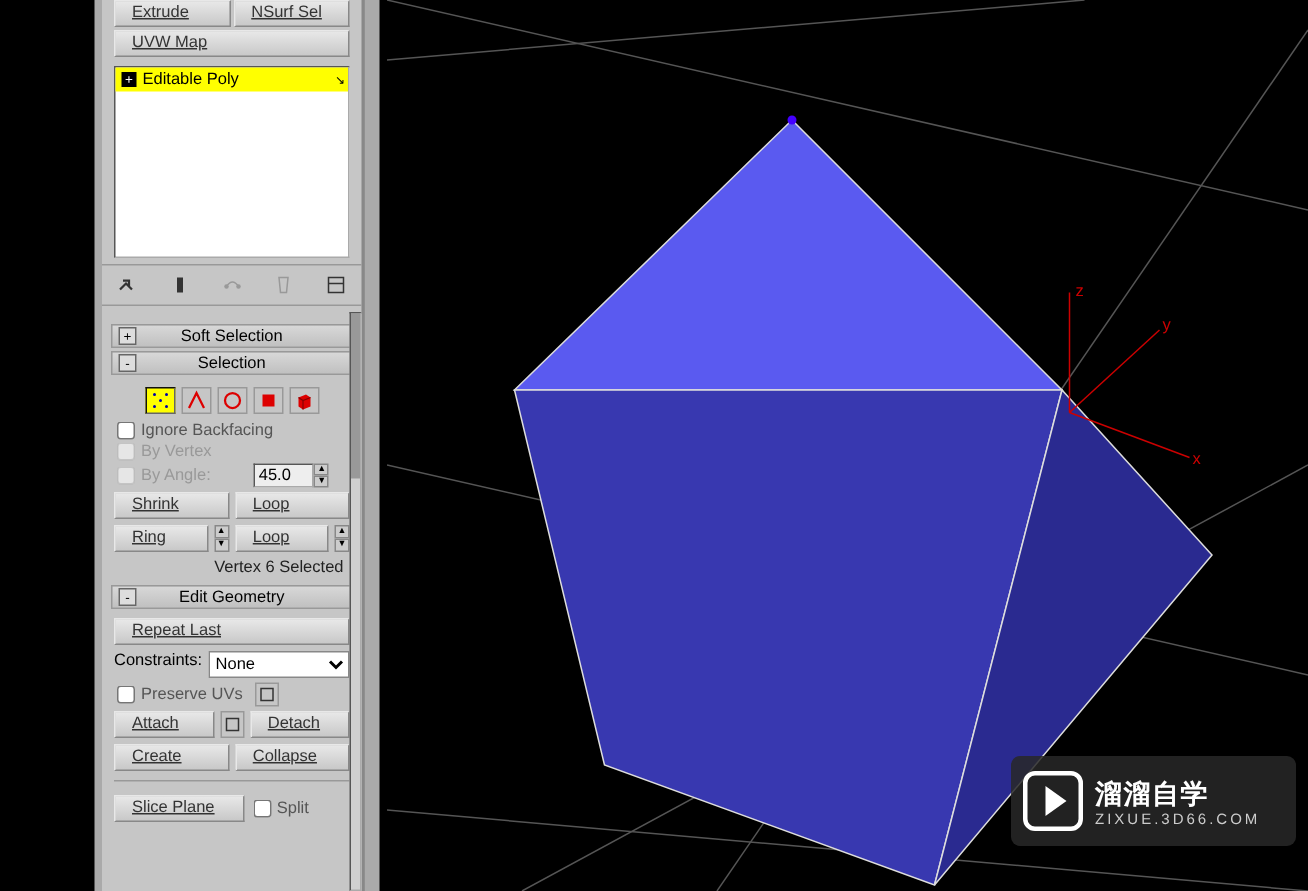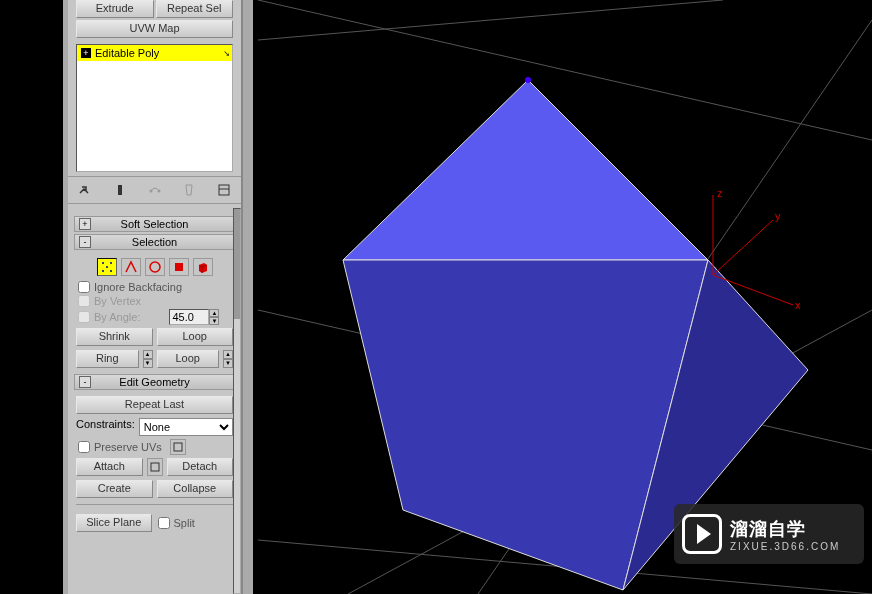--- a/index.html
+++ b/index.html
@@ -2,21 +2,21 @@
 <html><head>
 <meta charset="utf-8">
 <style>
   * { box-sizing: border-box; margin: 0; padding: 0; font-family: Arial, sans-serif; font-size: 11px; }
   body { background: #000; width: 872px; height: 594px; overflow: hidden; position: relative; }
   
   .panel { position: absolute; left: 68px; top: 0; width: 175px; height: 594px; background: #c6c6c6; border-right: 2px solid #888; }
   .panel-outer { position: absolute; left: 243px; top: 0; width: 10px; height: 594px; background: #aaa; }
   .panel-left { position: absolute; left: 63px; top: 0; width: 5px; height: 594px; background: #aaa; }
   
-  .btn { background: linear-gradient(to bottom, #e8e8e8, #c8c8c8); border: 1px solid #888; border-top-color: #e8e8e8; border-left-color: #e8e8e8; color: #333; text-align: center; padding: 1px 0; cursor: pointer; font-size: 11px; }
+  .btn { background: linear-gradient(to bottom, #e8e8e8, #c8c8c8); border: 1px solid #888; border-top-color: #e8e8e8; border-left-color: #e8e8e8; color: #333; padding: 1px 11px; cursor: pointer; font-size: 11px; text-decoration: underline; }
   
   .top-buttons { display: flex; gap: 2px; padding: 0 8px; }
   .top-buttons .btn { flex: 1; height: 18px; }
   .uvw-row { padding: 2px 8px; }
   .uvw-row .btn { width: 100%; height: 18px; }
   
   .modifier-list { margin: 4px 8px; height: 128px; background: #fff; border: 1px inset #aaa; position: relative; }
   .mod-item { background: #ffff00; padding: 2px 4px; display: flex; align-items: center; gap: 4px; font-size: 11px; }
   .mod-item .pm { background: #000; color: #fff; width: 10px; height: 10px; display: inline-flex; align-items: center; justify-content: center; font-size: 9px; }
   .mod-marker { position: absolute; right: 2px; top: 4px; font-size: 8px; }
@@ -64,21 +64,21 @@
   .watermark .wm-main { font-size: 18px; font-weight: bold; letter-spacing: 1px; }
   .watermark .wm-sub { font-size: 10px; color: #ccc; letter-spacing: 2px; }
 </style>
 </head>
 <body>
 
 <div class="panel-left"></div>
 <div class="panel">
   <div class="top-buttons">
     <div class="btn">Extrude</div>
-    <div class="btn">Repeat Sel</div>
+    <div class="btn">NSurf Sel</div>
   </div>
   <div class="uvw-row">
     <div class="btn">UVW Map</div>
   </div>
 
   <div class="modifier-list">
     <div class="mod-item">
       <span class="pm">+</span>
       <span>Editable Poly</span>
     </div>
@@ -192,20 +192,21 @@
           <span>▲</span>
           <span>▼</span>
         </div>
       <div class="btn">Loop</div>
       <div class="spin-btns">
           <span>▲</span>
           <span>▼</span>
         </div>
     </div>
 
+    <div class="status-text">Vertex 6 Selected</div>
   </div>
 
   <div class="rollout-header">
     <span class="toggle">-</span>
     <span>Edit Geometry</span>
   </div>
 
   <div class="rollout-body">
     <div class="btn-row">
       <div class="btn">Repeat Last</div>

